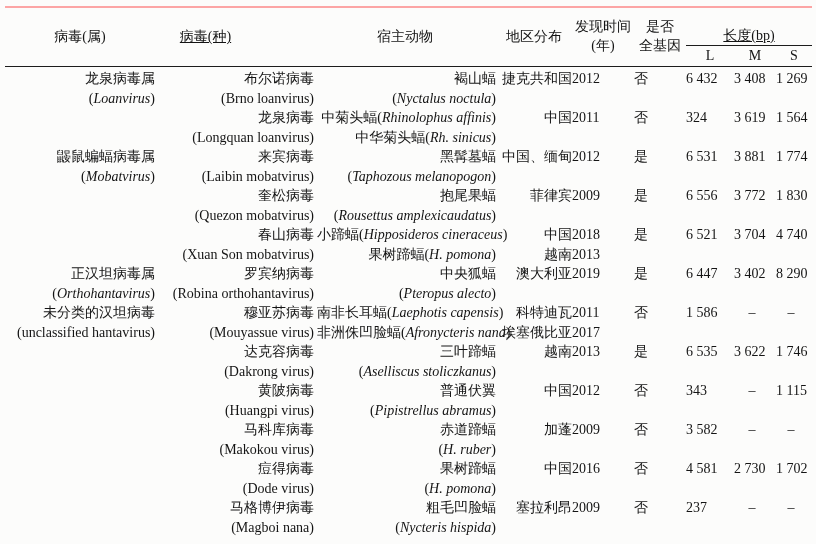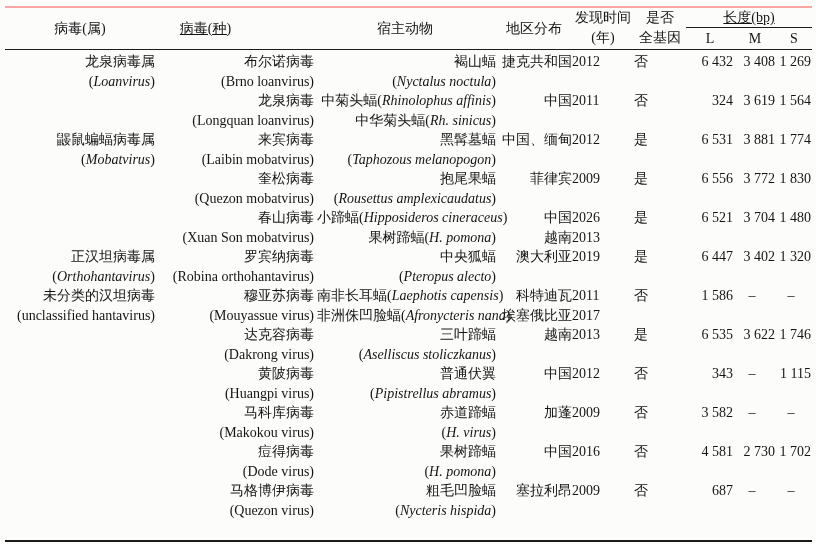--- a/index.html
+++ b/index.html
@@ -31,31 +31,31 @@
     font-weight:normal;
     font-size:14px;
     line-height:18px;
     text-align:center;
     vertical-align:middle;
     padding:1px 0;
     border-bottom:1.5px solid #1c1c1c;
     white-space:nowrap;
   }
   thead th.th-species{padding-right:58px;text-decoration:underline;}
-  thead th.th-len{border-bottom:1px solid #1c1c1c;padding-top:1px;padding-bottom:0;text-decoration:underline;}
+  thead th.th-len{border-bottom:1px solid #1c1c1c;padding-top:19px;padding-bottom:0;text-decoration:underline;}
   tbody td{
     font-size:14px;
     line-height:19.5px;
     vertical-align:top;
     padding:0;
     white-space:nowrap;
   }
   tbody td.t-left{text-align:right;padding-left:3px;}
   tbody td.t-center{text-align:left;}
-  tbody td.t-num{text-align:right;padding-right:1px;}
+  tbody td.t-num{padding-right:1px;}
   tbody td.t-dash{text-align:center;padding-right:6px;}
   tbody tr:first-child td{padding-top:2px;}
   tbody tr:last-child td{padding-bottom:20px;}
   .ln{height:19.5px;overflow:visible;}
   i{margin-top:24px;}
   .footnote{
     font-size:13px;
     line-height:18px;
     padding:5px 0 0 15px;
     color:#141414;
@@ -230,34 +230,34 @@
           </td>
           <td class="t-left">
             <div class="ln">小蹄蝠(<i>Hipposideros cineraceus</i>)</div>
             <div class="ln">果树蹄蝠(<i>H. pomona</i>)</div>
           </td>
           <td class="t-left">
             <div class="ln">中国</div>
             <div class="ln">越南</div>
           </td>
           <td class="t-center">
-            <div class="ln">2026</div>
+            <div class="ln">2018</div>
             <div class="ln">2013</div>
           </td>
           <td class="t-center">
             <div class="ln">是</div>
           </td>
           <td class="t-num">
             <div class="ln">6 521</div>
           </td>
           <td class="t-num">
             <div class="ln">3 704</div>
           </td>
           <td class="t-num">
-            <div class="ln">1 480</div>
+            <div class="ln">4 740</div>
           </td>
         </tr>
         <tr>
           <td class="t-left">
             <div class="ln">正汉坦病毒属</div>
             <div class="ln">(<i>Orthohantavirus</i>)</div>
           </td>
           <td class="t-left">
             <div class="ln">罗宾纳病毒</div>
             <div class="ln">(Robina orthohantavirus)</div>
@@ -275,21 +275,21 @@
           <td class="t-center">
             <div class="ln">是</div>
           </td>
           <td class="t-num">
             <div class="ln">6 447</div>
           </td>
           <td class="t-num">
             <div class="ln">3 402</div>
           </td>
           <td class="t-num">
-            <div class="ln">1 320</div>
+            <div class="ln">8 290</div>
           </td>
         </tr>
         <tr>
           <td class="t-left">
             <div class="ln">未分类的汉坦病毒</div>
             <div class="ln">(unclassified hantavirus)</div>
           </td>
           <td class="t-left">
             <div class="ln">穆亚苏病毒</div>
             <div class="ln">(Mouyassue virus)</div>
@@ -378,21 +378,21 @@
           </td>
         </tr>
         <tr>
           <td class="t-left"></td>
           <td class="t-left">
             <div class="ln">马科库病毒</div>
             <div class="ln">(Makokou virus)</div>
           </td>
           <td class="t-left">
             <div class="ln">赤道蹄蝠</div>
-            <div class="ln">(<i>H. virus</i>)</div>
+            <div class="ln">(<i>H. ruber</i>)</div>
           </td>
           <td class="t-left">
             <div class="ln">加蓬</div>
           </td>
           <td class="t-center">
             <div class="ln">2009</div>
           </td>
           <td class="t-center">
             <div class="ln">否</div>
           </td>
@@ -432,37 +432,37 @@
             <div class="ln">2 730</div>
           </td>
           <td class="t-num">
             <div class="ln">1 702</div>
           </td>
         </tr>
         <tr>
           <td class="t-left"></td>
           <td class="t-left">
             <div class="ln">马格博伊病毒</div>
-            <div class="ln">(Quezon virus)</div>
+            <div class="ln">(Magboi nana)</div>
           </td>
           <td class="t-left">
             <div class="ln">粗毛凹脸蝠</div>
             <div class="ln">(<i>Nycteris hispida</i>)</div>
           </td>
           <td class="t-left">
             <div class="ln">塞拉利昂</div>
           </td>
           <td class="t-center">
             <div class="ln">2009</div>
           </td>
           <td class="t-center">
             <div class="ln">否</div>
           </td>
           <td class="t-num">
-            <div class="ln">687</div>
+            <div class="ln">237</div>
           </td>
           <td class="t-dash">
             <div class="ln">–</div>
           </td>
           <td class="t-dash">
             <div class="ln">–</div>
           </td>
         </tr>
       </tbody>
   </table>

